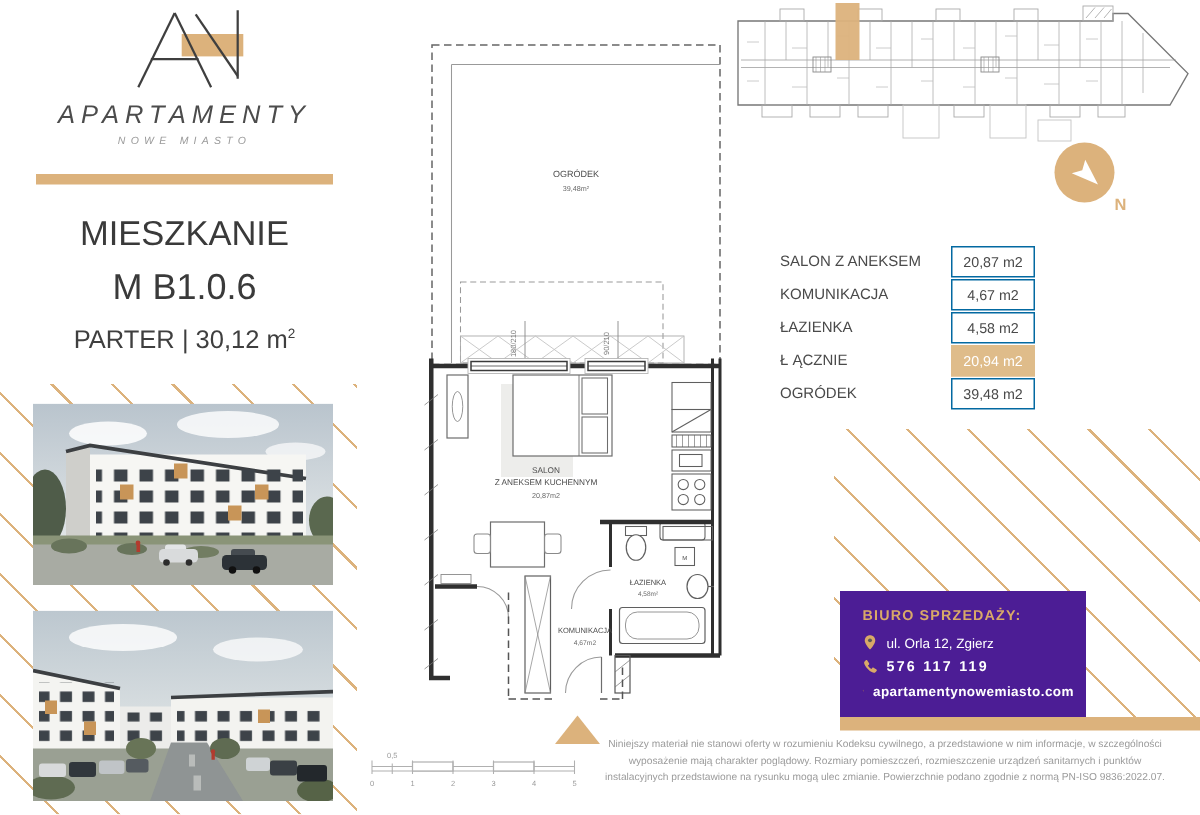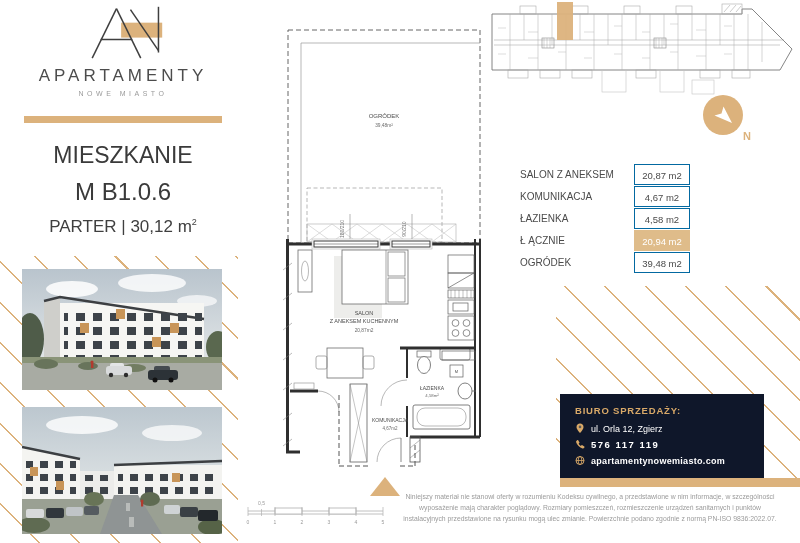--- a/index.html
+++ b/index.html
@@ -1,20 +1,20 @@
 <!DOCTYPE html>
 <html><head>
 <meta charset="utf-8">
 <style>
   * { margin:0; padding:0; box-sizing:border-box; }
   body { background:#ffffff; font-family:"Liberation Sans", sans-serif; }
   .page { position:relative; width:800px; height:543px; background:#ffffff; overflow:hidden; }
 
   
-  .logo-wrap { position:absolute; left:14px; top:4px; width:218px; text-align:center; }
+  .logo-wrap { position:absolute; left:14px; top:4px; width:218px; text-align:center;font-style:italic; }
   .brand-name { font-size:17px; letter-spacing:4px; color:#4c4c4c; margin-top:2px; }
   .brand-sub  { font-size:7px; letter-spacing:3.5px; color:#9b9b9b; margin-top:4px; }
   .gold-rule  { position:absolute; left:24px; top:116px; width:198px; height:7px; background:#DCB27C; }
   .title-block { position:absolute; left:6px; top:142px; width:234px; text-align:center; color:#3a3a3a; }
   .title-l1 { font-size:23px; }
   .title-l2 { font-size:24px; margin-top:9px; }
   .title-l3 { font-size:17px; margin-top:11px; color:#3f3f3f; }
   .title-l3 sup { font-size:9px; }
 
   .stripes { background:repeating-linear-gradient(45deg, rgba(0,0,0,0) 0px, rgba(0,0,0,0) 27px, #DCB27C 27px, #DCB27C 28.5px); position:absolute; }
@@ -34,21 +34,21 @@
 
   
   .areas-table { position:absolute; left:520px; top:163px; width:170px; }
   .at-row { display:flex; align-items:center; justify-content:space-between; height:22px; }
   .at-label { font-size:10px; color:#4a4a4a; margin-right:6px; white-space:nowrap; }
   .at-value { width:56px; height:21px; line-height:21px; text-align:center; font-size:9.5px;
               color:#4a4a4a; border:1px solid #0369a1; background:#ffffff; }
   .at-row.highlight .at-value { background:#DFBC8A; border-color:#DFBC8A; color:#ffffff; }
 
   
-  .office { position:absolute; left:560px; top:394px; width:204px; height:84px; background:#0f172a; padding:11px 8px 0 15px; }
+  .office { position:absolute; left:560px; top:394px; width:164px; height:84px; background:#4c1d95; padding:11px 8px 0 15px; }
   .office-heading { font-size:9.5px; font-weight:bold; letter-spacing:0.8px; color:#D9A968; margin-bottom:7px; }
   .office-row { display:flex; align-items:center; gap:6px; margin-bottom:5px; color:#ffffff; }
   .office-address { font-size:9px; }
   .office-phone   { font-size:9.5px; font-weight:bold; letter-spacing:1.5px; }
   .office-site    { font-size:9px; font-weight:bold; letter-spacing:0.3px; }
   .gold-bar-right { position:absolute; left:560px; top:478px; width:240px; height:9px; background:#DCB27C; }
 
   .disclaimer { position:absolute; left:402px; top:491px; width:376px; font-size:6.8px;
                 line-height:1.65; color:#9b9b9b; text-align:center; }
 </style>

